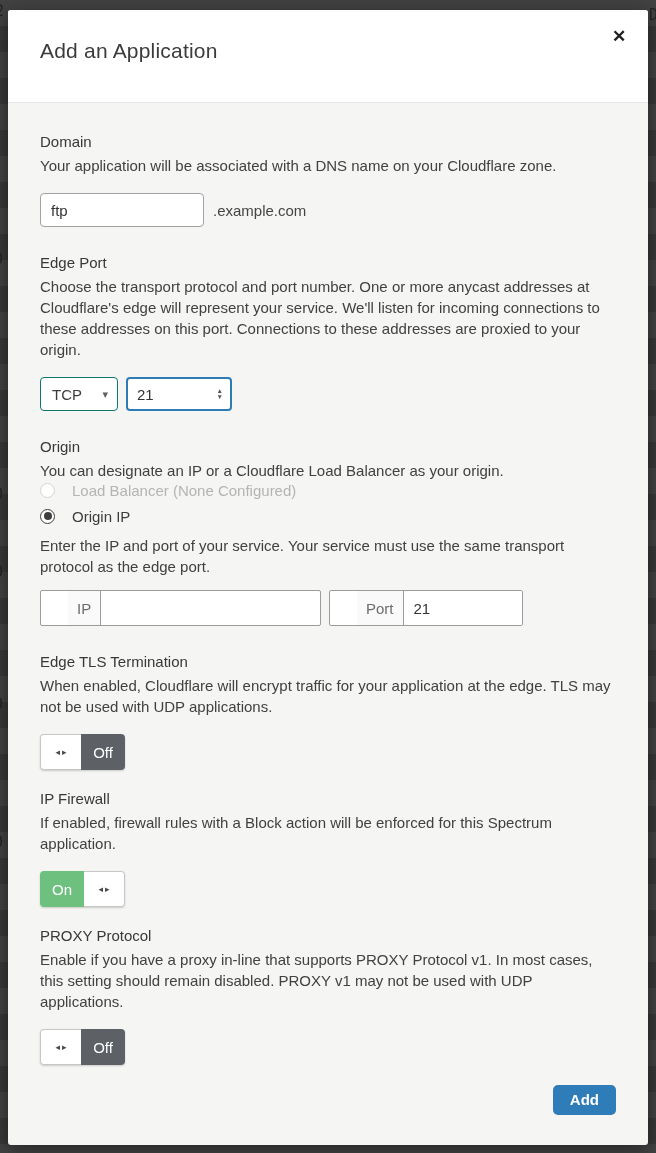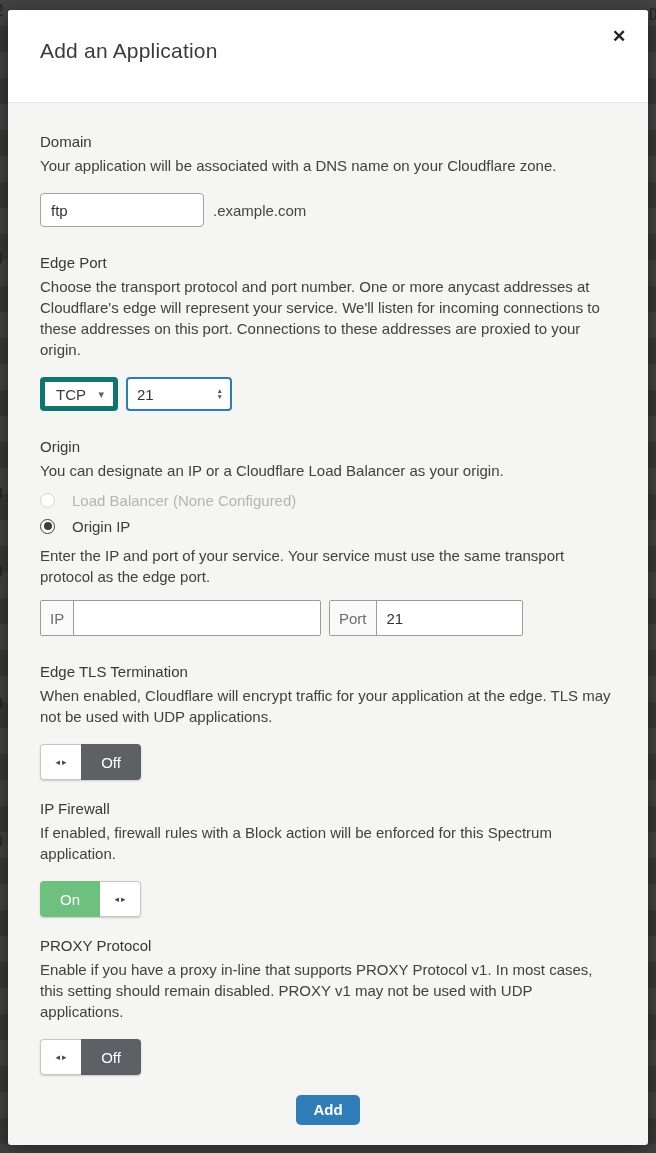--- a/index.html
+++ b/index.html
@@ -50,52 +50,52 @@
     font-family:"Liberation Sans",sans-serif;font-size:15px;color:#333;
     padding:10px 10px;box-sizing:border-box;outline:none;
   }
   .domain-input{width:164px;}
   .suffix{margin-left:9px;font-size:15px;color:#454545;}
   .sec-domain{margin-bottom:27px;}
   
   .sec-edgeport{margin-bottom:27px;}
   .select-box{
     width:78px;height:34px;box-sizing:border-box;background:#fff;
-    border:5px solid #0f766e;border-radius:4px;cursor:pointer;
+    border:1px solid #0f766e;border-radius:4px;cursor:pointer;
     display:flex;align-items:center;justify-content:space-between;padding:0 9px 0 11px;
     font-size:15px;color:#3c3c3c;
   }
   .select-box .chev{font-size:11px;color:#5f5f5f;}
   .num-input{
     width:106px;height:34px;box-sizing:border-box;background:#fff;margin-left:8px;
     border:2px solid #2d7cb5;border-radius:4px;
     display:flex;align-items:center;justify-content:space-between;padding:0 7px 0 9px;
     font-size:15px;color:#333;
   }
   .stepper{display:flex;flex-direction:column;align-items:center;cursor:pointer;}
   .stepper span{font-size:6.5px;line-height:6px;color:#555;}
   
   .sec-origin{margin-bottom:27px;}
-  .origin-desc{margin-bottom:10px;}
+  .origin-desc{margin-bottom:0;}
   .radio-row{display:flex;align-items:center;margin-bottom:8px;height:18px;}
   .radio{
     width:15px;height:15px;border-radius:50%;box-sizing:border-box;position:relative;
     border:1.5px solid #3e3e3e;background:#fff;margin-right:17px;flex:none;cursor:pointer;
   }
   .radio.checked::after{
     content:"";position:absolute;left:2.5px;top:2.5px;right:2.5px;bottom:2.5px;
     border-radius:50%;background:#3e3e3e;
   }
   .radio.disabled{border-color:#d4d4d4;cursor:default;}
   .radio-label{font-size:15px;color:#3d3d3d;}
   .radio-label.disabled{color:#b4b4b4;}
   .ip-desc{margin-top:10px;margin-bottom:13px;}
   .prefix-group{
     display:inline-flex;height:36px;box-sizing:border-box;background:#fff;
-    border:1px solid #9c9c9c;border-radius:2px;overflow:hidden;
+    border:1px solid #9c9c9c;border-radius:2px;overflow:hidden;padding-left:27px;
   }
   .prefix{
     display:flex;align-items:center;padding:0 9px;background:#fafafa;
     border-right:1px solid #9c9c9c;color:#6d6d6d;font-size:15px;flex:none;
   }
   .prefix-group input{
     border:none;outline:none;font-family:"Liberation Sans",sans-serif;
     font-size:15px;color:#333;padding:0 10px;background:#fff;min-width:0;
   }
   .ip-group{width:281px;}
@@ -104,27 +104,27 @@
   .sec-toggle{margin-bottom:20px;}
   .toggle{
     display:inline-flex;height:36px;border-radius:4px;cursor:pointer;
     box-shadow:0 1px 2px rgba(0,0,0,.18);
   }
   .seg{display:flex;align-items:center;justify-content:center;box-sizing:border-box;}
   .seg-handle{
     width:41px;background:#fff;border:1px solid #c7c7c7;
     font-size:9px;letter-spacing:2px;color:#4a4a4a;padding-left:2px;
   }
-  .seg-state{width:60px;font-size:15px;color:#fff;}
+  .seg-state{width:44px;font-size:15px;color:#fff;}
   .toggle.off .seg-handle{border-radius:4px 0 0 4px;border-right:none;}
   .toggle.off .seg-state{background:#5d6166;border-radius:0 4px 4px 0;}
   .toggle.on  .seg-state{background:#6ec07e;border-radius:4px 0 0 4px;}
   .toggle.on  .seg-handle{border-radius:0 4px 4px 0;border-left:none;}
   
-  .footer{display:flex;justify-content:center;margin-top:10px;padding-bottom:33px;}
+  .footer{display:flex;justify-content:flex-end;margin-top:10px;padding-bottom:33px;}
   .add-btn{
     background:#2e7cb8;border:none;border-radius:5px;cursor:pointer;
     color:#fff;font-family:"Liberation Sans",sans-serif;font-size:15px;font-weight:700;
     padding:6px 17px 7px;height:30px;
   }
 </style>
 </head>
 <body>
 
 <div class="backdrop">

